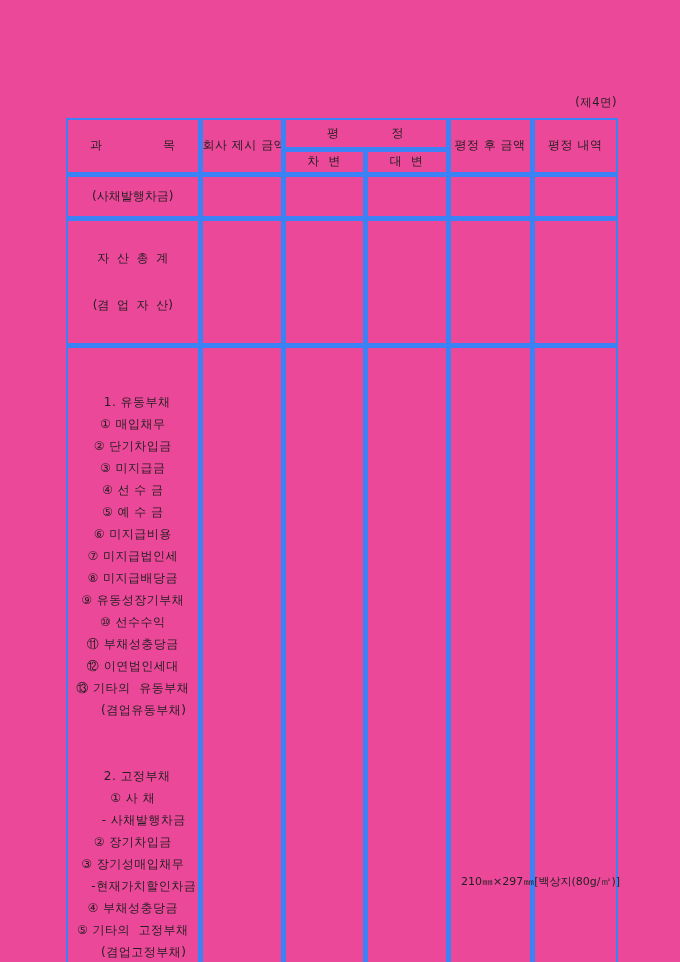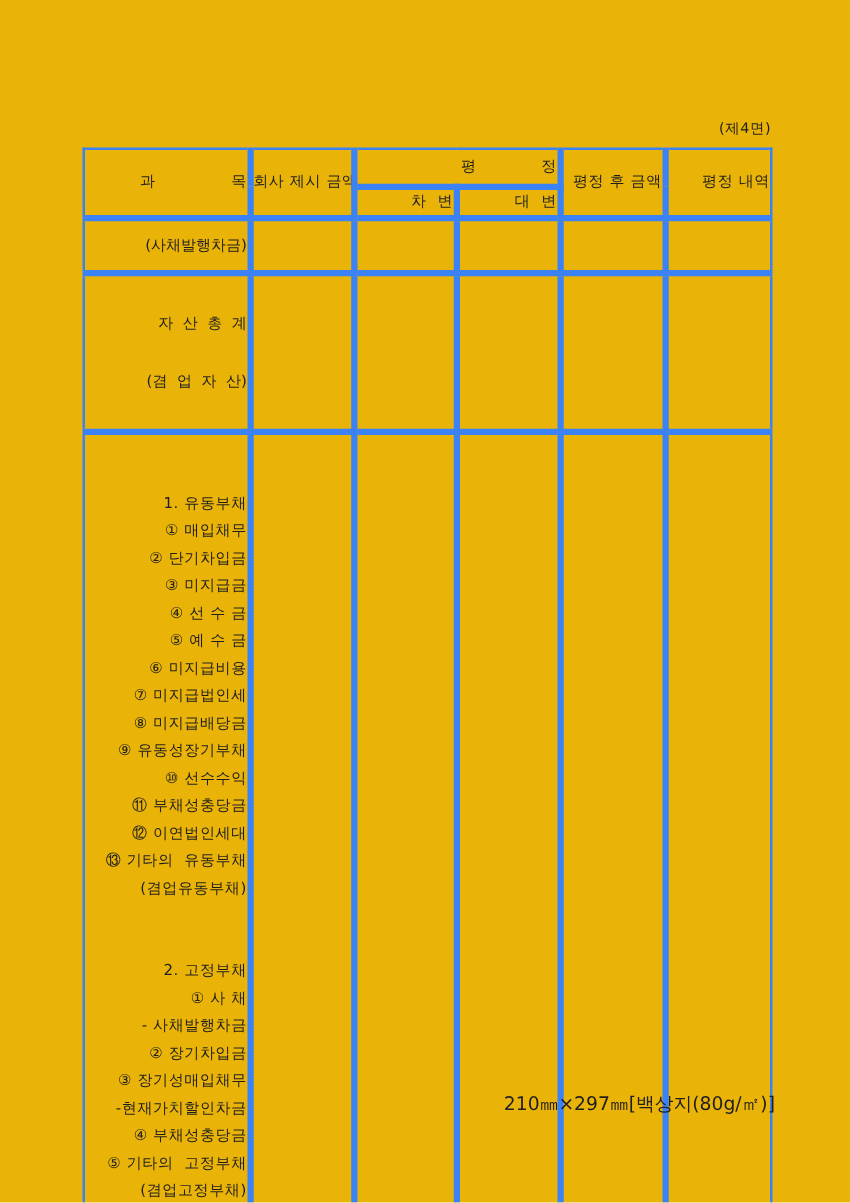--- a/index.html
+++ b/index.html
@@ -6,21 +6,21 @@
     margin: 0;
     padding: 0;
     background: #ffffff;
     font-family: "DejaVu Sans", "Liberation Sans", sans-serif;
     color: #1f1f1f;
   }
   .page {
     position: relative;
     width: 680px;
     height: 962px;
-    background: #eab308;
+    background: #ec4899;
     overflow: hidden;
   }
   .sheet-label {
     position: absolute;
     top: 95px;
     right: 63px;
     font-size: 11.5px;
     letter-spacing: 0.5px;
     white-space: pre;
   }
@@ -30,21 +30,21 @@
     top: 118px;
     width: 550px;
     border-collapse: collapse;
     table-layout: fixed;
     font-size: 12px;
   }
   .form-table td {
     border: 5px solid #3b82f6;
     padding: 0;
     vertical-align: middle;
-    text-align: right;
+    text-align: center;
     white-space: pre;
     overflow: hidden;
   }
   .form-table .outer-top    { border-top-width: 2px; }
   .form-table .outer-bottom { border-bottom-width: 2px; }
   .form-table .outer-left   { border-left-width: 2px; margin-left: 29px; }
   .form-table .outer-right  { border-right-width: 2px; }
   .hdr-cell { letter-spacing: 0.5px; }
   .two-line div { line-height: 19px; }
   .items-cell {
@@ -59,21 +59,21 @@
     letter-spacing: 0.5px;
     font-size: 12px;
   }
   .ind-0 { padding-left: 9px; }
   .ind-1 { }
   .ind-2 { padding-left: 22px; }
   .footer-note {
     position: absolute;
     top: 874px;
     right: 60px;
-    font-size: 15px;
+    font-size: 11px;
     letter-spacing: 0px;
     white-space: pre;
   }
 </style>
 </head>
 <body>
 
 <div class="page">
 
   <div class="sheet-label">(제4면)</div>

